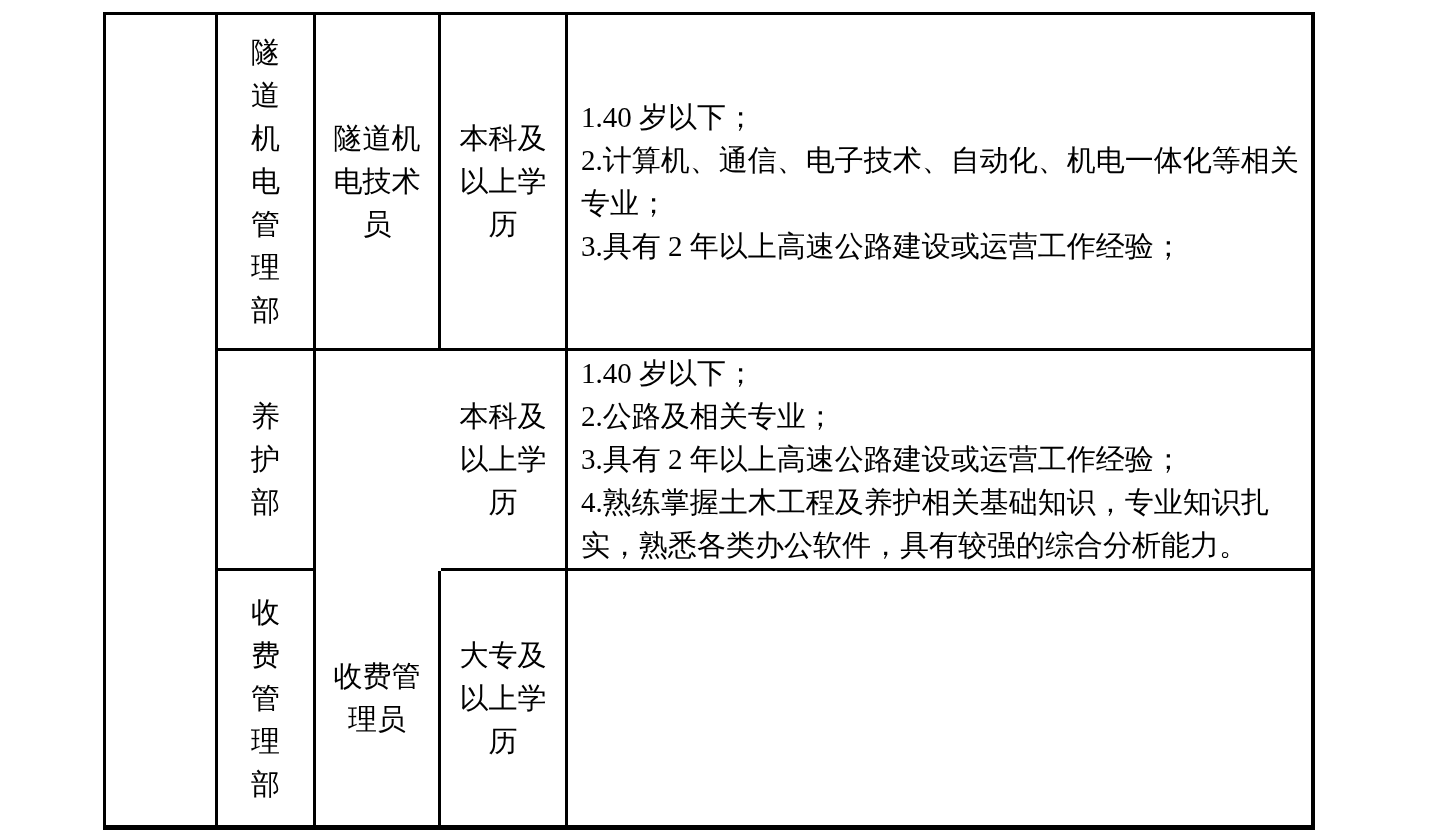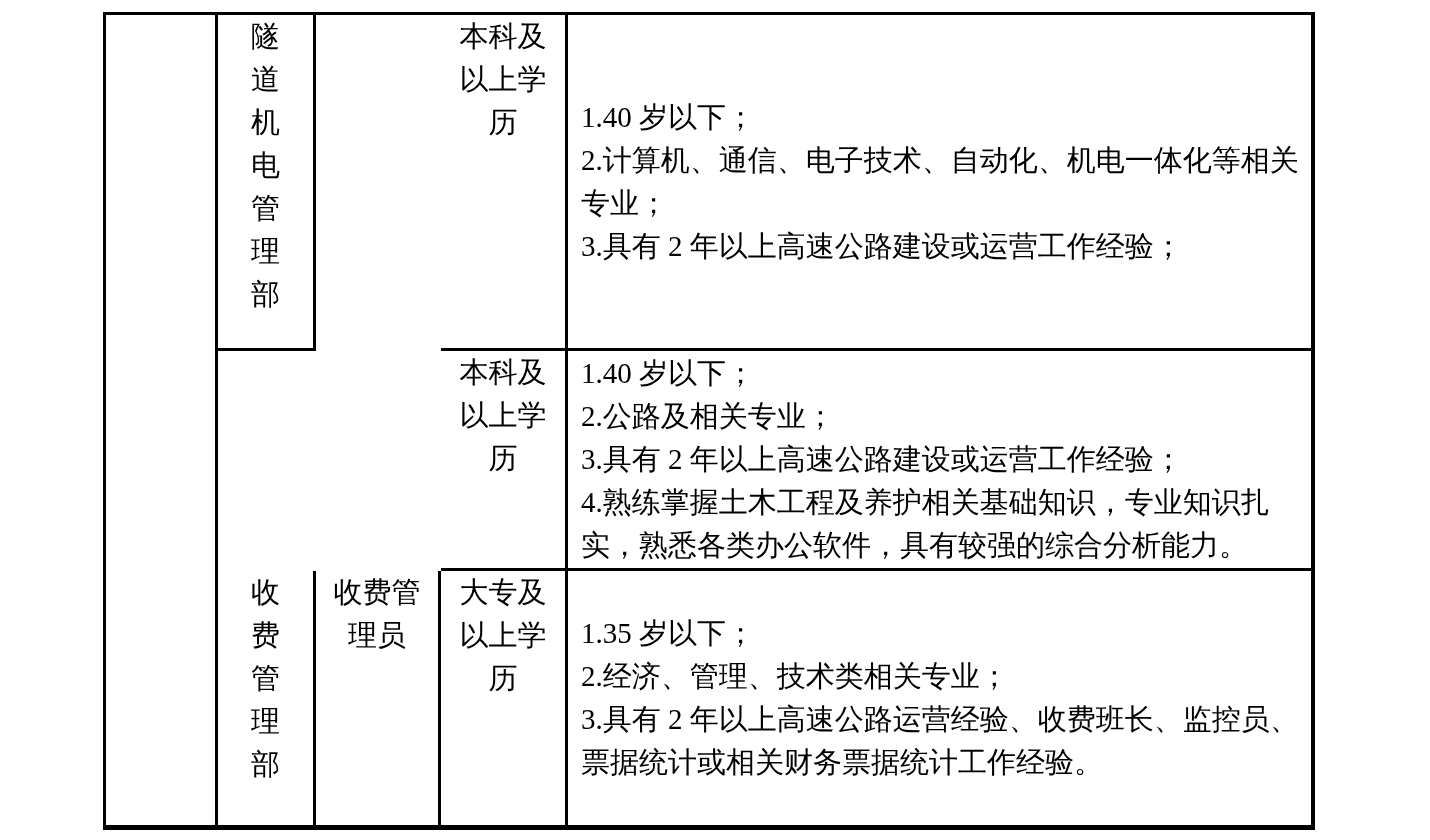--- a/index.html
+++ b/index.html
@@ -29,20 +29,21 @@
     border-right-width: 4px;
     border-bottom-width: 5px;
     display: grid;
     grid-template-columns: 112px 98px 125px 127px 1fr;
     grid-template-rows: 336px 220px 1fr;
     background: #ffffff;
   }
   .cell {
     box-sizing: border-box;
     display: flex;
+    align-items: center;
     justify-content: center;
     font-size: 29px;
     line-height: 43px;
     overflow: hidden;
   }
   .bR { border-right: 3px solid #000000; }
   .bB { border-bottom: 3px solid #000000; }
   .c1 { grid-column: 1; grid-row: 1 / 4; }
   .c2 { grid-column: 2; }
   .c3 { grid-column: 3; }
@@ -77,48 +78,49 @@
 <body>
 
 <div class="page">
   <div class="recruit-table">
 
     <div class="cell c1 bR"></div>
 
     <div class="cell c2 r0 bR bB">
       <div class="w1">隧道机电管理部</div>
     </div>
+    <div class="cell c3 r0 bR bB">
+      <div class="w3">隧道机电技术员</div>
+    </div>
     <div class="cell c4 r0 bR bB">
       <div class="w3">本科及以上学历</div>
     </div>
     <div class="cell c5 r0 bB req">
       <div class="req-line">1.40 岁以下；</div>
       <div class="req-line">2.计算机、通信、电子技术、自动化、机电一体化等相关专业；</div>
       <div class="req-line">3.具有 2 年以上高速公路建设或运营工作经验；</div>
     </div>
 
+    <div class="cell c2 r1 bR bB">
+      <div class="w1">养护部</div>
+    </div>
     <div class="cell c4 r1 bR bB">
       <div class="w3">本科及以上学历</div>
     </div>
     <div class="cell c5 r1 bB req">
       <div class="req-line">1.40 岁以下；</div>
       <div class="req-line">2.公路及相关专业；</div>
       <div class="req-line">3.具有 2 年以上高速公路建设或运营工作经验；</div>
       <div class="req-line">4.熟练掌握土木工程及养护相关基础知识，专业知识扎实，熟悉各类办公软件，具有较强的综合分析能力。</div>
     </div>
 
     <div class="cell c2 r2 bR">
       <div class="w1">收费管理部</div>
     </div>
     <div class="cell c3 r2 bR">
       <div class="w3">收费管理员</div>
     </div>
     <div class="cell c4 r2 bR">
       <div class="w3">大专及以上学历</div>
     </div>
-    <div class="cell c5 r2 req">
-      <div class="req-line">1.35 岁以下；</div>
-      <div class="req-line">2.经济、管理、技术类相关专业；</div>
-      <div class="req-line">3.具有 2 年以上高速公路运营经验、收费班长、监控员、票据统计或相关财务票据统计工作经验。</div>
-    </div>
 
   </div>
 </div>
 
 </body></html>

